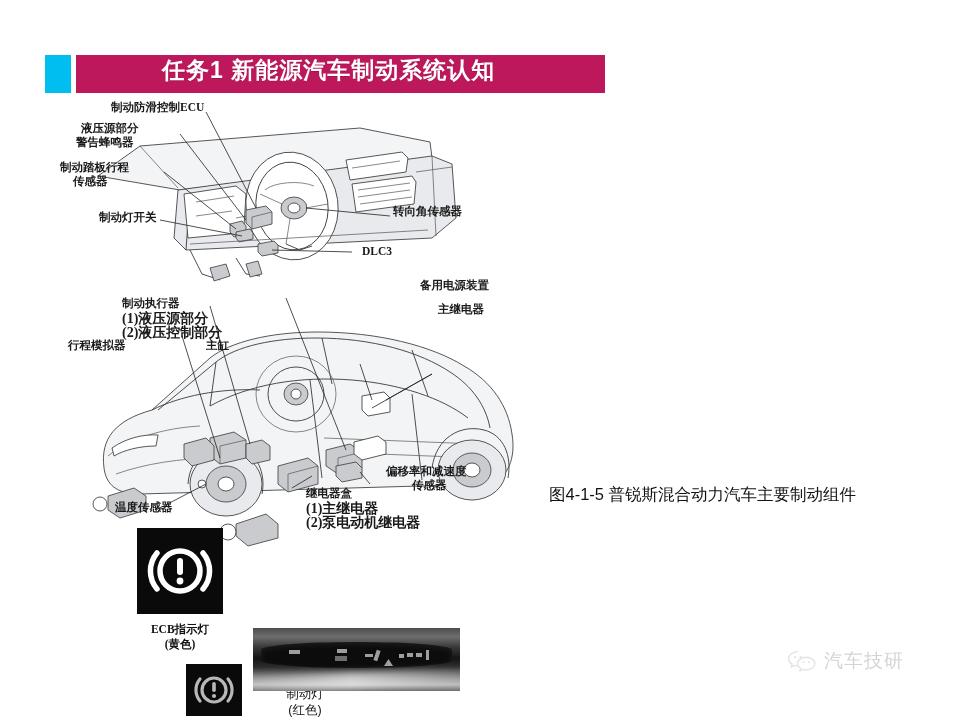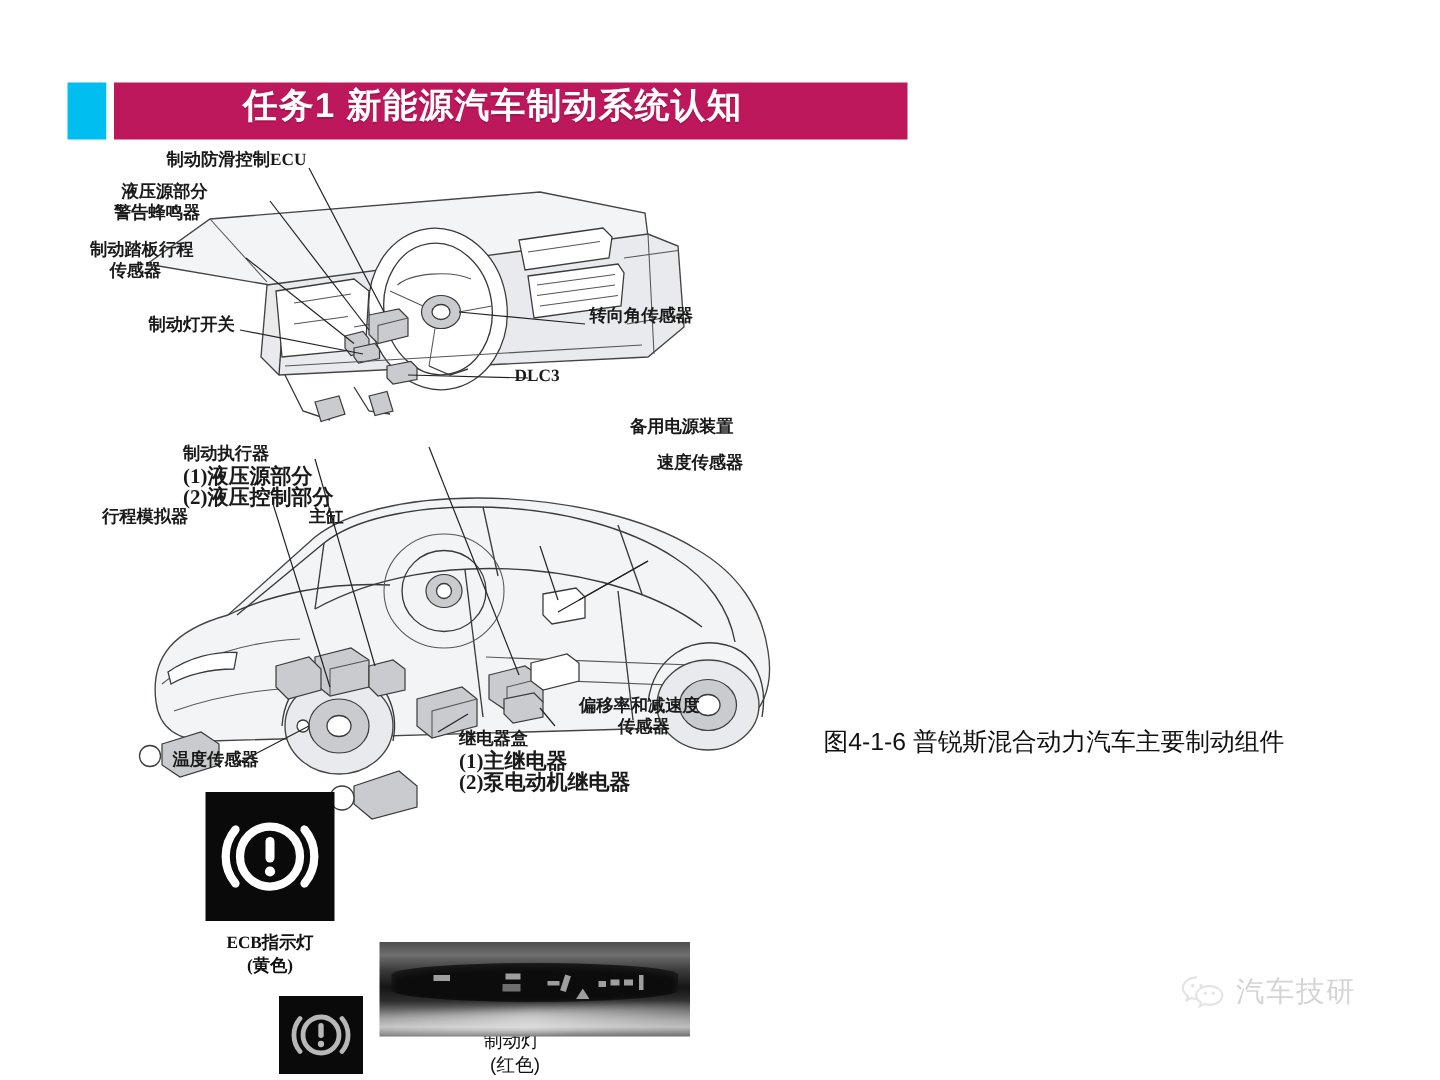--- a/index.html
+++ b/index.html
@@ -61,21 +61,21 @@
   .lamp-small{
     position:absolute;left:186px;top:664px;width:56px;height:52px;
     background:#0a0a0a;
   }
   .lamp-cap{
     position:absolute;text-align:center;font-size:11.5px;color:#111;
     font-family:"Liberation Serif","DejaVu Serif",serif;font-weight:bold;
     line-height:1.3;white-space:nowrap;
   }
   #ecb-caption{left:100px;top:622px;width:160px;}
-  #brake-caption{left:250px;top:686px;width:110px;text-align:right;
+  #brake-caption{left:250px;top:686px;width:110px;text-align:center;
     font-family:"Liberation Sans","DejaVu Sans",sans-serif;font-weight:normal;font-size:12.5px;}
 
   
   .dash-photo{
     position:absolute;left:253px;top:628px;width:207px;height:63px;
     background:linear-gradient(180deg,#4d4d4d 0%,#6e6e6e 14%,#3a3a3a 30%,#151515 48%,
       #2c2c2c 62%,#8e8e8e 80%,#b9b9b9 90%,#6d6d6d 100%);
     overflow:hidden;
   }
   .dash-photo .glass{
@@ -173,21 +173,21 @@
       <path class="lead" d="M212,152 L292,154"></path>
     </svg>
 
     <div class="lbl" style="left:51px;top:2px;">制动防滑控制ECU</div>
     <div class="lbl" style="left:21px;top:23px;">液压源部分</div>
     <div class="lbl" style="left:16px;top:37px;">警告蜂鸣器</div>
     <div class="lbl" style="left:0px;top:62px;">制动踏板行程</div>
     <div class="lbl" style="left:13px;top:76px;">传感器</div>
     <div class="lbl" style="left:23px;top:112px;padding-left:16px;">制动灯开关</div>
     <div class="lbl" style="left:333px;top:106px;">转向角传感器</div>
-    <div class="lbl lat" style="left:283px;top:146px;">DLC3</div>
+    <div class="lbl lat" style="left:302px;top:146px;">DLC3</div>
 
     <svg class="art" width="500" height="260" viewBox="0 0 500 260" style="top:190px;">
 
       <path class="fillpale" d="M44,180 C40,150 56,132 92,122 L150,70 C170,54 210,44 258,44
                C318,44 372,58 404,78 C432,94 448,118 452,146 C456,170 448,190 430,196
                L80,206 C56,206 46,196 44,180 Z"></path>
 
       <path class="stroke" d="M98,122 L156,74 C176,58 214,50 256,50 C312,50 360,64 390,84
                C412,98 426,118 430,140"></path>
       <path class="stroke" d="M150,118 C190,96 240,88 292,92 C340,96 382,110 408,130"></path>
@@ -254,35 +254,35 @@
       <path class="lead" d="M372,86 L312,120"></path>
       <path class="lead" d="M150,18 L190,156"></path>
       <path class="lead" d="M226,10 L286,162"></path>
       <path class="lead" d="M122,48 L160,170"></path>
       <path class="lead" d="M310,196 L300,184"></path>
       <path class="lead" d="M232,200 L252,188"></path>
       <path class="lead" d="M96,222 L146,196"></path>
     </svg>
 
     <div class="lbl" style="left:360px;top:180px;">备用电源装置</div>
-    <div class="lbl" style="left:378px;top:204px;">速度传感器</div>
+    <div class="lbl" style="left:378px;top:204px;">主继电器</div>
     <div class="lbl" style="left:62px;top:198px;">制动执行器</div>
     <div class="lbl small" style="left:62px;top:212px;">(1)液压源部分</div>
     <div class="lbl small" style="left:62px;top:226px;">(2)液压控制部分</div>
     <div class="lbl" style="left:146px;top:196px;margin-top:44px;">主缸</div>
     <div class="lbl" style="left:8px;top:240px;">行程模拟器</div>
     <div class="lbl" style="left:326px;top:366px;text-align:center;">偏移率和减速度</div>
     <div class="lbl" style="left:352px;top:380px;">传感器</div>
     <div class="lbl" style="left:55px;top:402px;">温度传感器</div>
     <div class="lbl" style="left:246px;top:388px;">继电器盒</div>
     <div class="lbl small" style="left:246px;top:402px;">(1)主继电器</div>
     <div class="lbl small" style="left:246px;top:416px;">(2)泵电动机继电器</div>
   </div>
 
-  <div class="caption">图4-1-6  普锐斯混合动力汽车主要制动组件</div>
+  <div class="caption">图4-1-5  普锐斯混合动力汽车主要制动组件</div>
 
   <div class="lamp-big">
     <svg width="86" height="86" viewBox="0 0 86 86">
       <g fill="none" stroke="#ffffff" stroke-width="5.5" stroke-linecap="round">
         <circle cx="43" cy="43" r="20"></circle>
         <path d="M20,25 A28,28 0 0 0 20,61"></path>
         <path d="M66,25 A28,28 0 0 1 66,61"></path>
       </g>
       <rect x="40" y="30" width="6" height="17" rx="3" fill="#ffffff"></rect>
       <circle cx="43" cy="53" r="3.4" fill="#ffffff"></circle>

